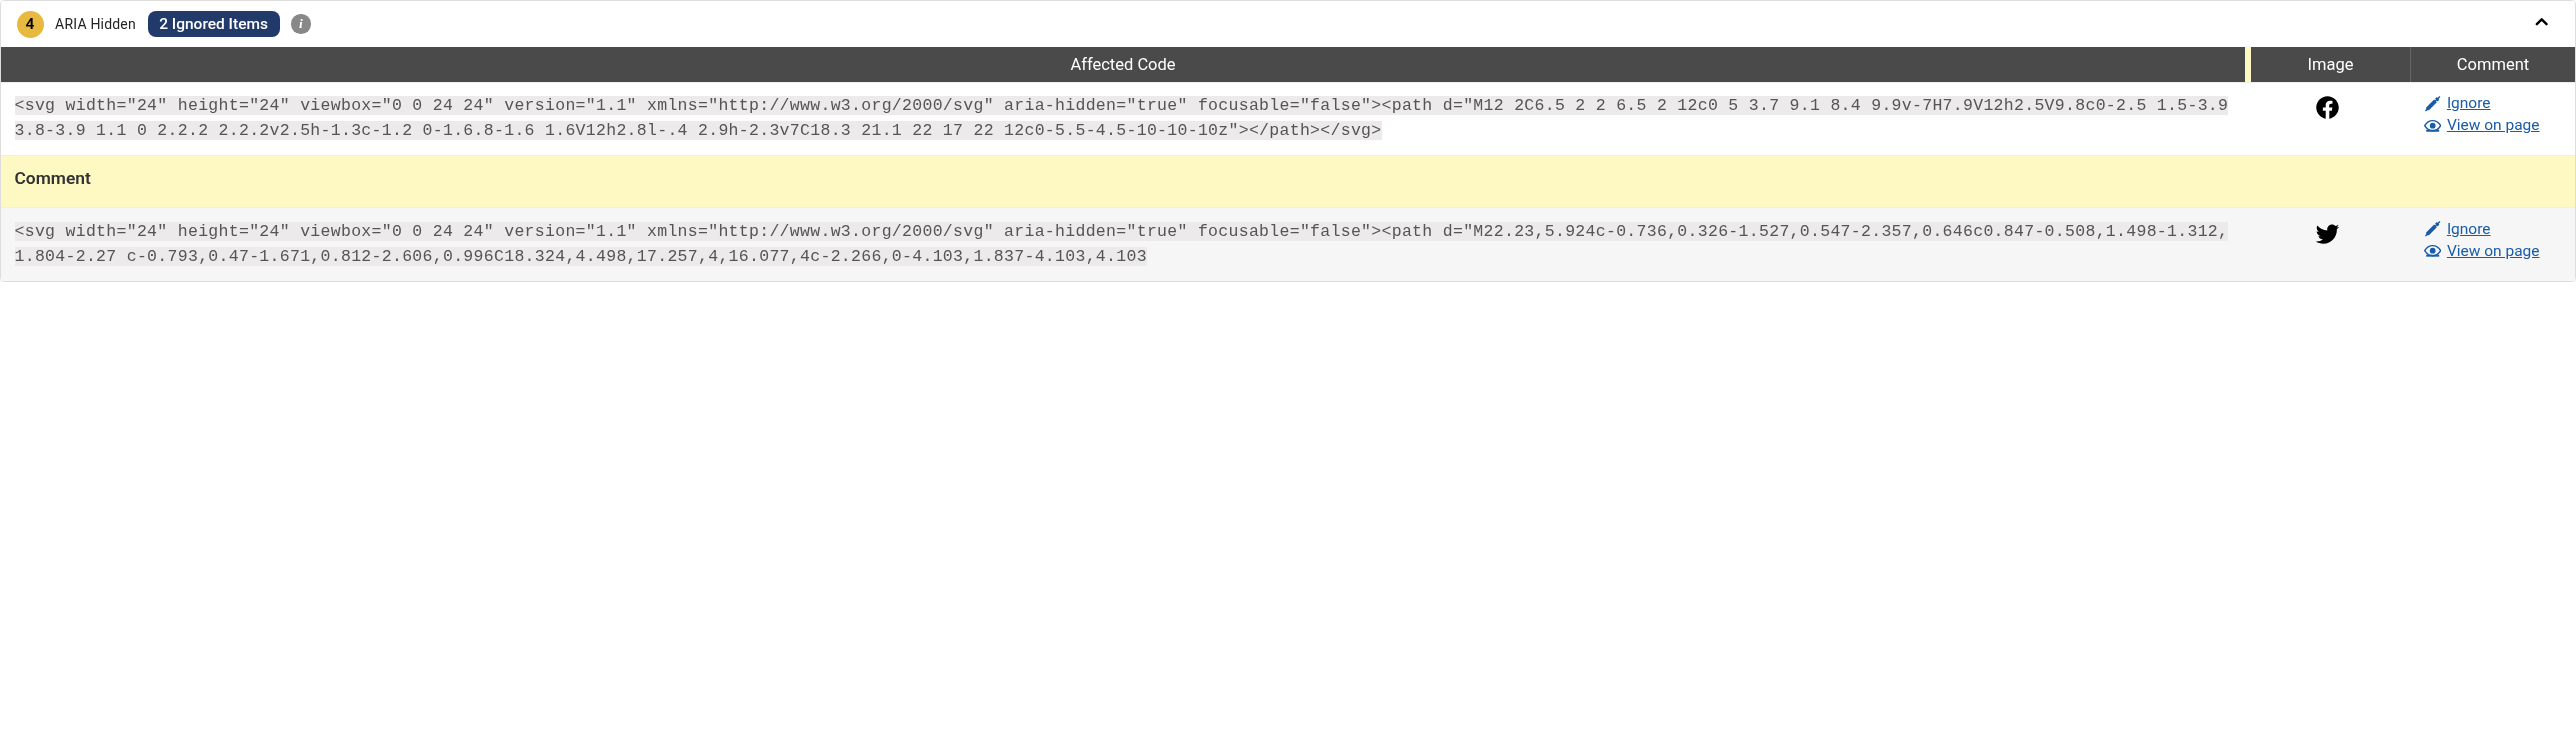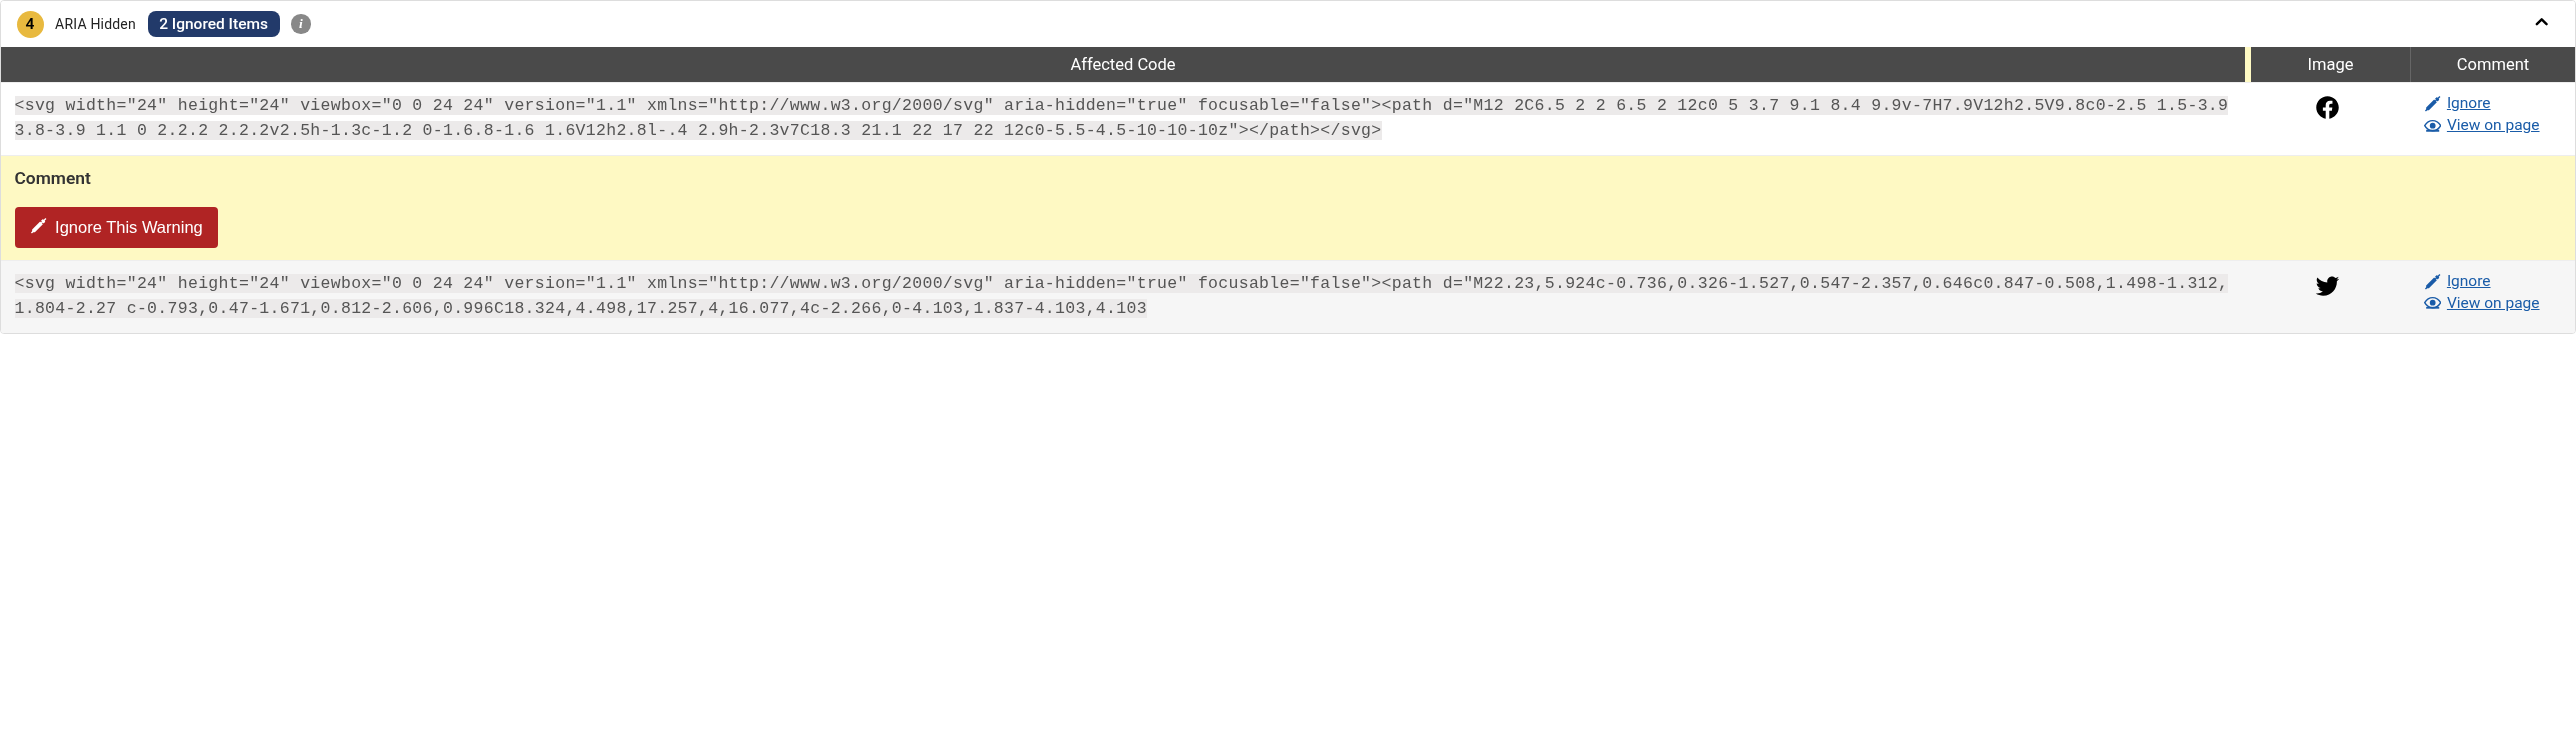--- a/index.html
+++ b/index.html
@@ -84,29 +84,20 @@
               <line x1="3" y1="19" x2="21" y2="19" stroke="#1a5ca8" stroke-width="2.5"></line>
             </svg>
         </span>
         <span class="link-text">View on page</span>
       </a>
     </div>
   </div>
 
   <div class="comment-section">
     <div class="comment-label">Comment</div>
-    <button class="ignore-button">
-      <span>
-        <svg viewBox="0 0 24 24" width="17.4" height="17.4" fill="#fff">
-            <path d="M3 17.25V21h3.75l11-11-3.75-3.75-11 11zM20.7 7c.4-.4.4-1 0-1.4l-2.3-2.3c-.4-.4-1-.4-1.4 0l-1.8 1.8 3.75 3.75 1.75-1.85z"></path>
-            <line x1="2" y1="22" x2="22" y2="2" stroke="#fff" stroke-width="2"></line>
-          </svg>
-      </span>
-      <span>Ignore This Warning</span>
-    </button>
   </div>
 
   <div class="row row2">
     <div class="cell-code">
       <span class="code-block">&lt;svg width="24" height="24" viewbox="0 0 24 24" version="1.1" xmlns="http://www.w3.org/2000/svg" aria-hidden="true" focusable="false"&gt;&lt;path d="M22.23,5.924c-0.736,0.326-1.527,0.547-2.357,0.646c0.847-0.508,1.498-1.312,1.804-2.27 c-0.793,0.47-1.671,0.812-2.606,0.996C18.324,4.498,17.257,4,16.077,4c-2.266,0-4.103,1.837-4.103,4.103</span>
     </div>
     <div class="cell-image">
       <span class="social-icon">
         <svg viewBox="0 0 24 24" fill="#000">
             <path d="M22.46 6c-.77.35-1.6.58-2.46.69.88-.53 1.56-1.37 1.88-2.38-.83.5-1.75.85-2.72 1.05C18.37 4.5 17.26 4 16 4c-2.35 0-4.27 1.92-4.27 4.29 0 .34.04.67.11.98C8.28 9.09 5.11 7.38 3 4.79c-.37.63-.58 1.37-.58 2.15 0 1.49.75 2.81 1.91 3.56-.71 0-1.37-.2-1.95-.5v.03c0 2.08 1.48 3.82 3.44 4.21a4.22 4.22 0 0 1-1.93.07 4.28 4.28 0 0 0 4 2.98 8.521 8.521 0 0 1-5.33 1.84c-.34 0-.68-.02-1.02-.06C3.44 20.29 5.7 21 8.12 21 16 21 20.33 14.46 20.33 8.79c0-.19 0-.37-.01-.56.84-.6 1.56-1.36 2.14-2.23z"></path>

